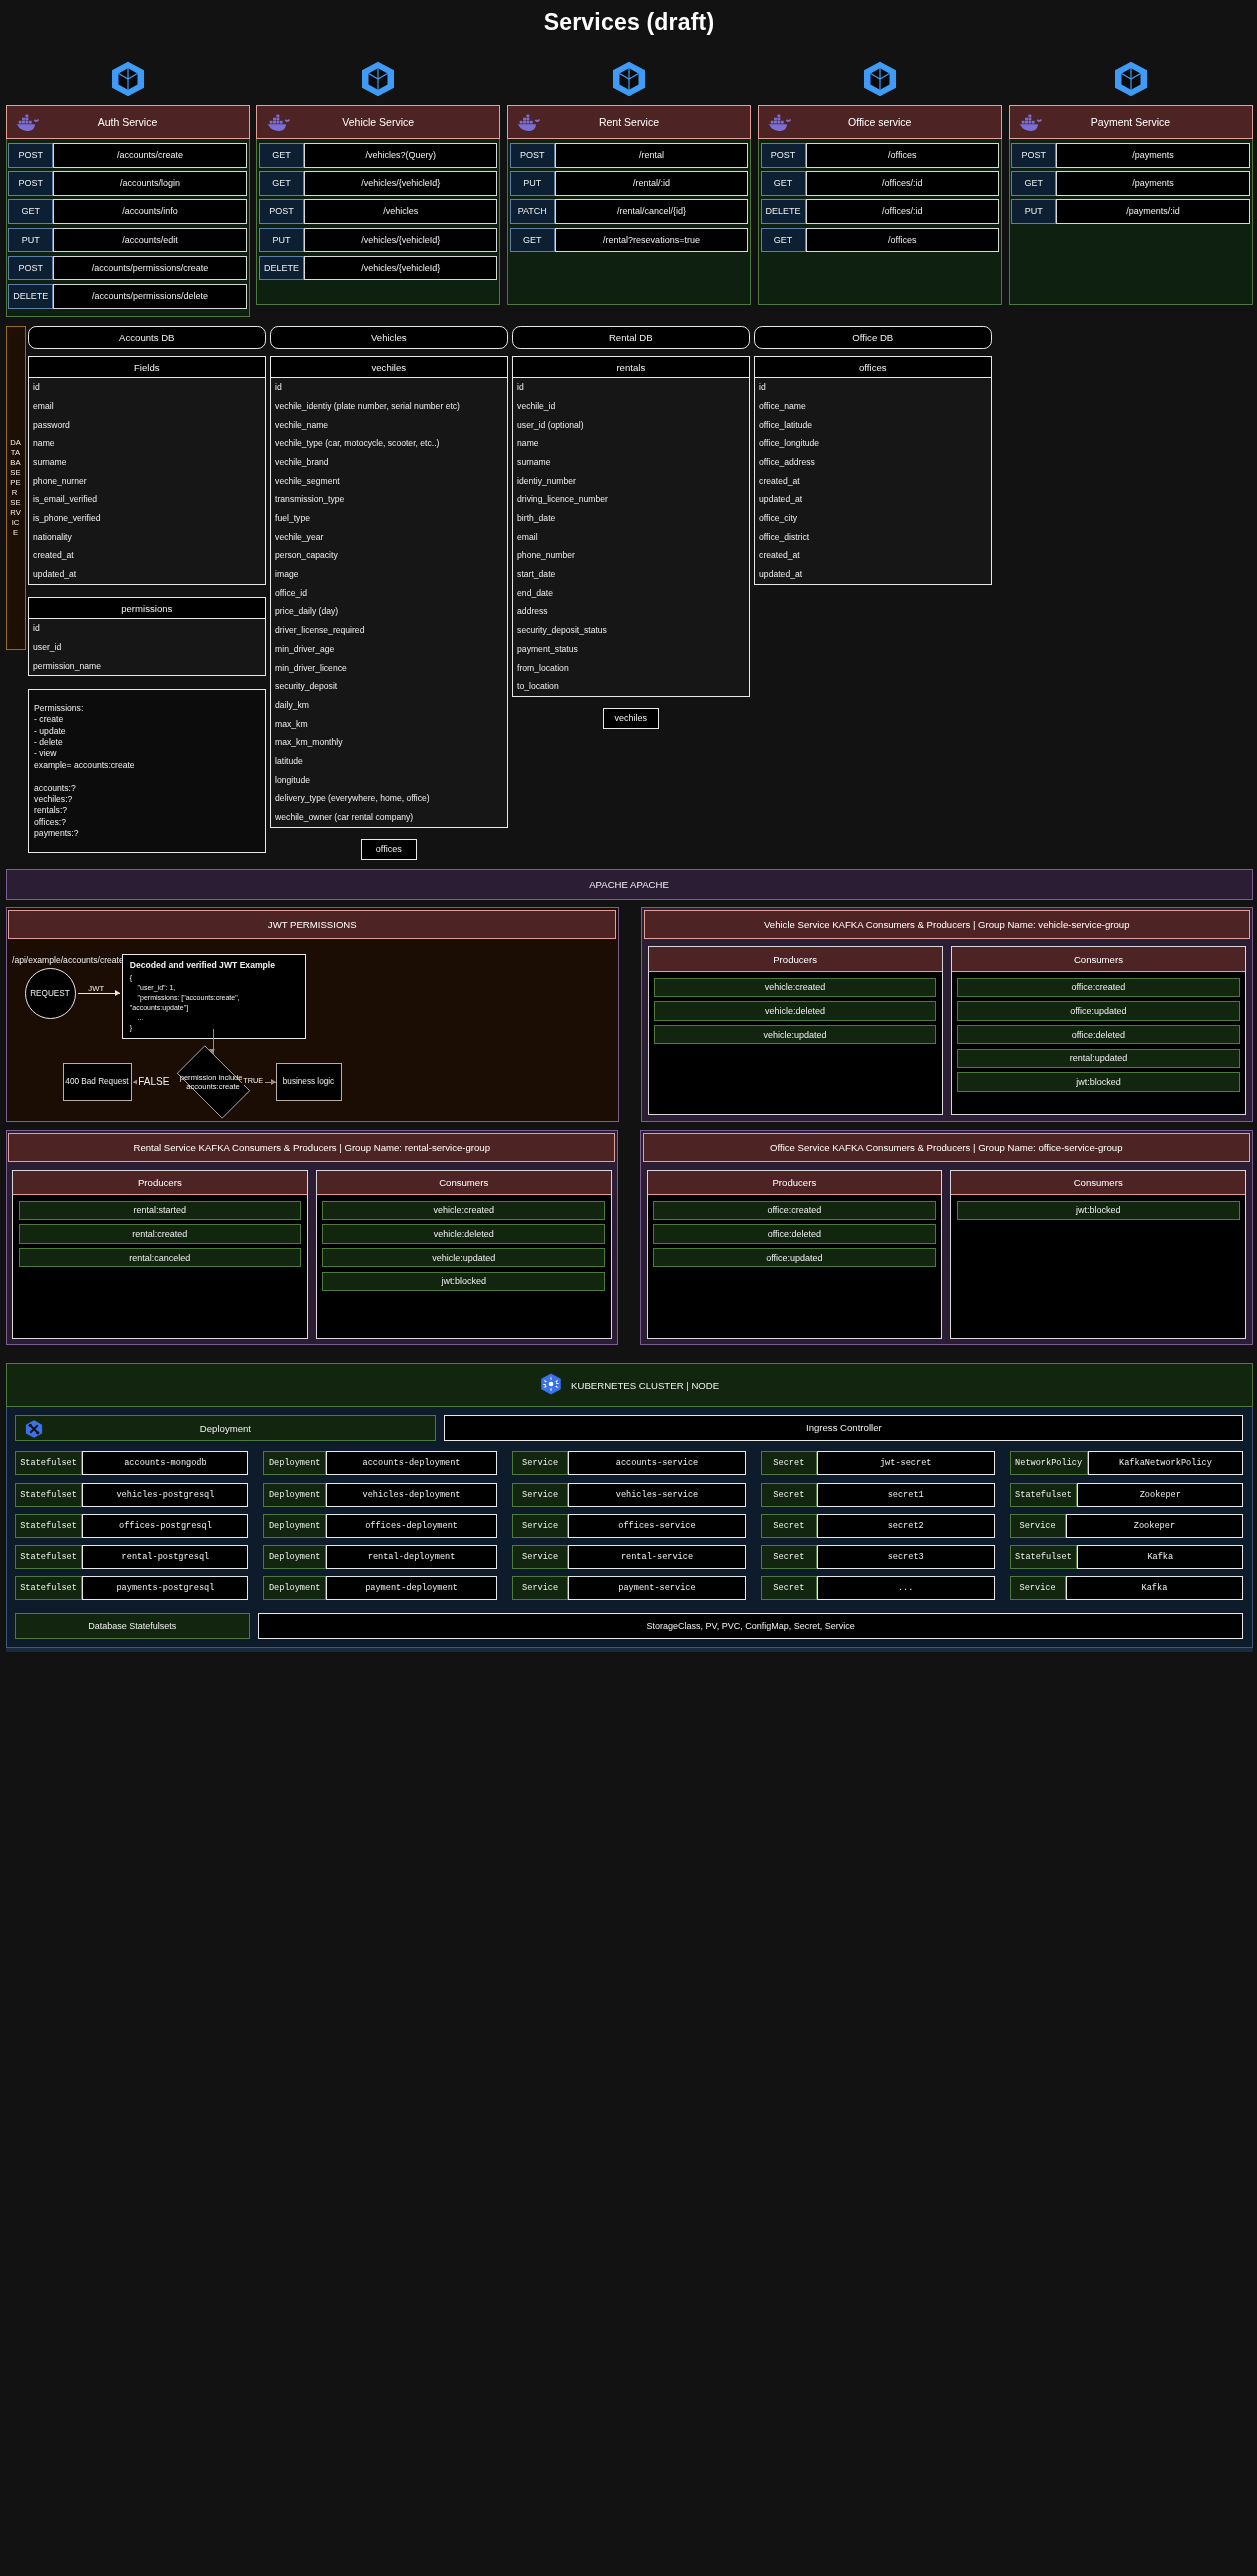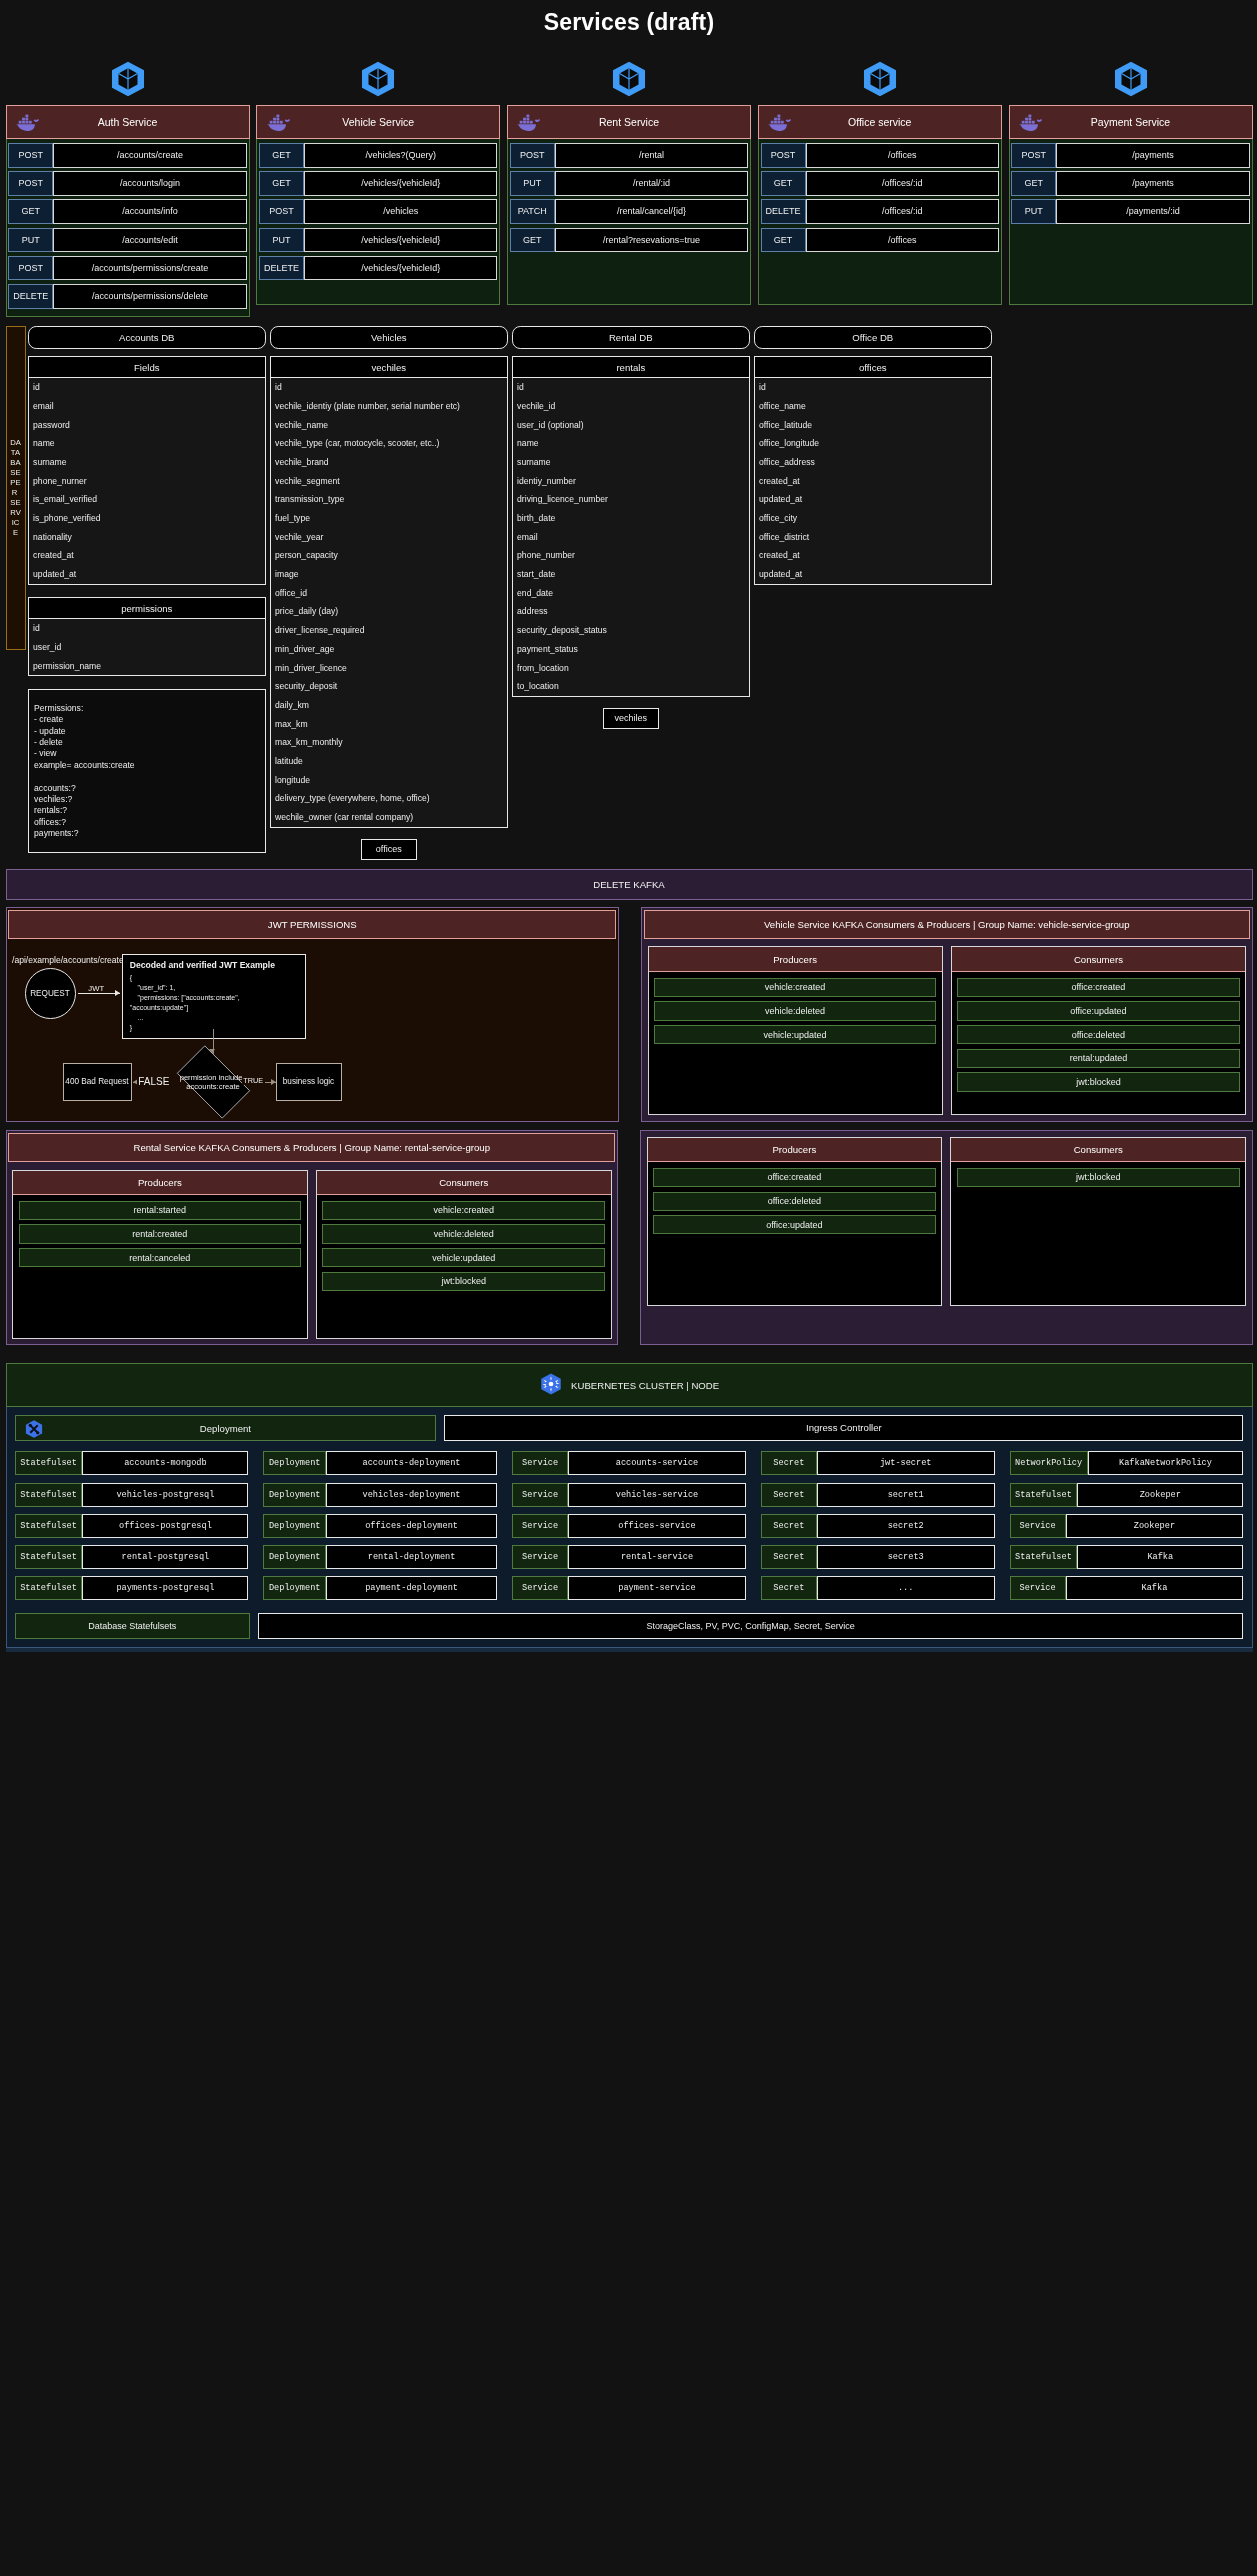--- a/index.html
+++ b/index.html
@@ -571,21 +571,21 @@
             <div class="ftrow">updated_at</div>
             <div class="ftrow">office_city</div>
             <div class="ftrow">office_district</div>
             <div class="ftrow">created_at</div>
             <div class="ftrow">updated_at</div>
           </div>
         </div>
       </div>
   </div>
 
-  <div class="kafka-bar">DELETE KAFKA</div>
+  <div class="kafka-bar">APACHE APACHE</div>
 
   <div class="panels">
     <div class="prow">
 
       <div class="panel jwt">
         <div class="panel-head">JWT PERMISSIONS</div>
         <div class="jwt-canvas">
           <div class="jwt-url">/api/example/accounts/create</div>
           <div class="jwt-req">REQUEST</div>
           <div class="jwt-arrow1"></div>
@@ -659,20 +659,21 @@
                   <div class="topic">vehicle:deleted</div>
                   <div class="topic">vehicle:updated</div>
                   <div class="topic">jwt:blocked</div>
                 </div>
               </div>
             </div>
           </div>
         </div>
       <div id="kafka-panel-2" style="flex:1; display:flex;">
           <div class="panel" style="flex:1">
+            <div class="panel-head">Office Service KAFKA Consumers &amp; Producers | Group Name: office-service-group</div>
             <div class="panel-body">
               <div class="pc">
                 <div class="pc-head">Producers</div>
                 <div class="pc-list">
                   <div class="topic">office:created</div>
                   <div class="topic">office:deleted</div>
                   <div class="topic">office:updated</div>
                 </div>
               </div>
               <div class="pc">

